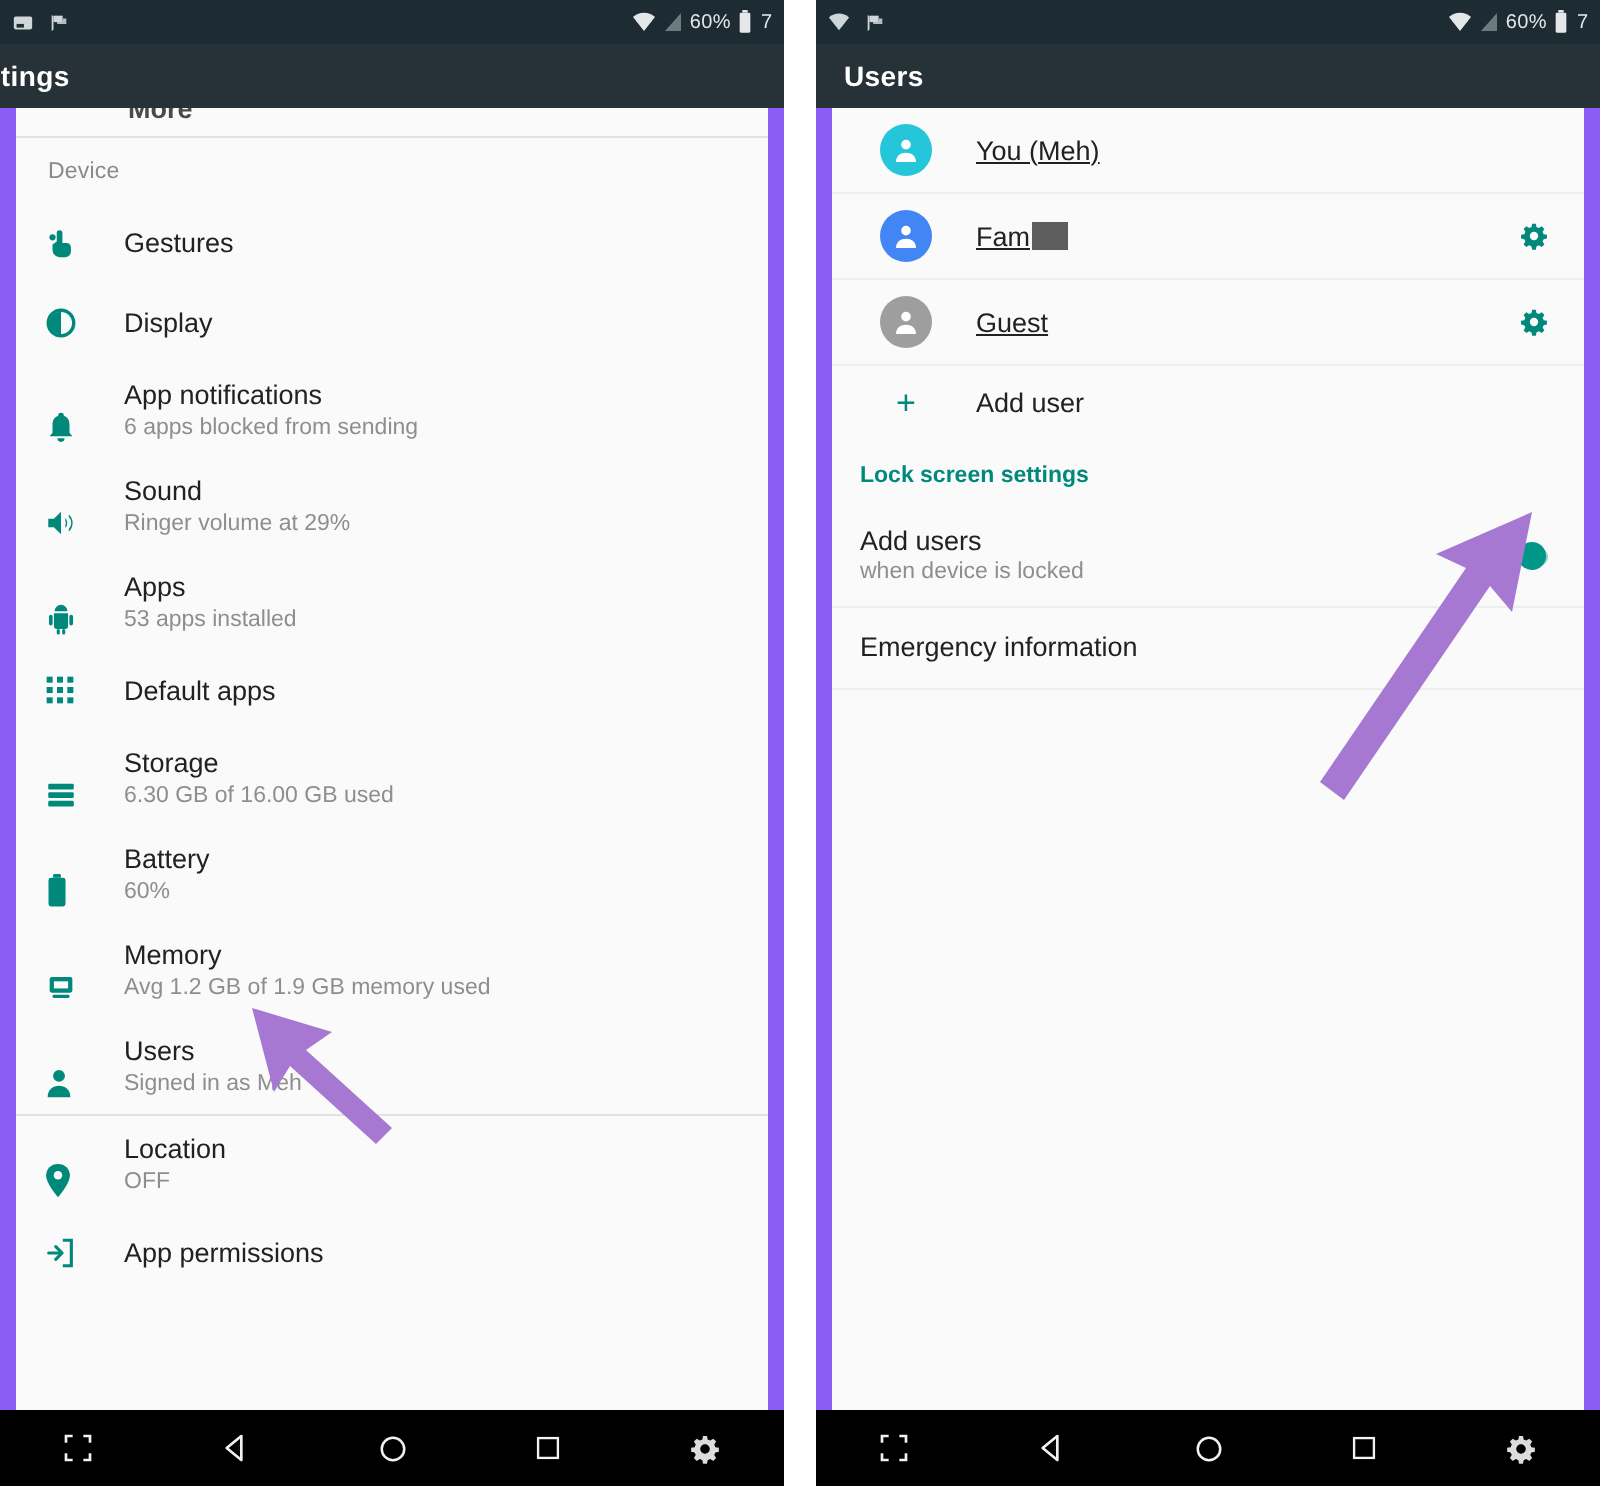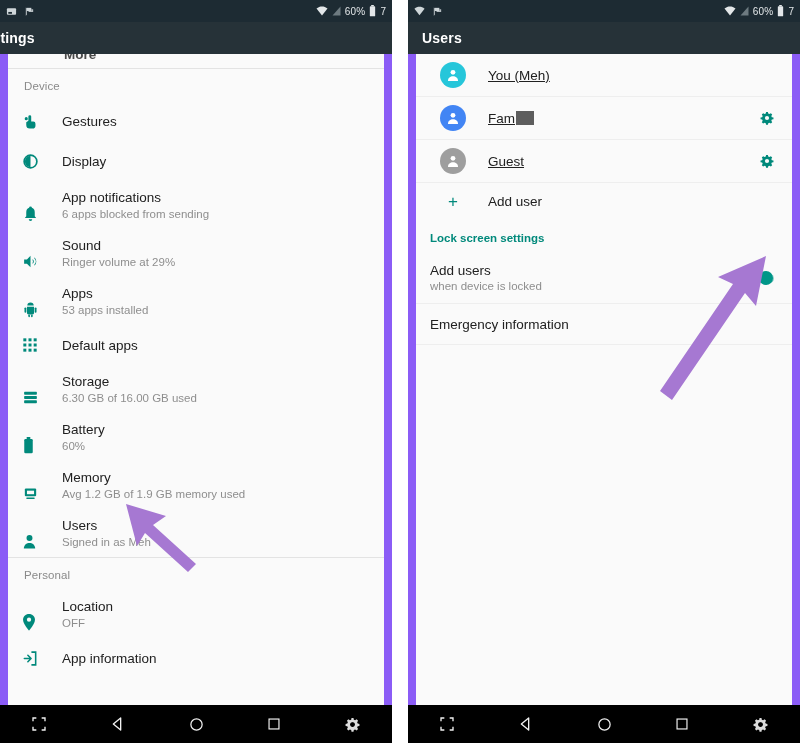--- a/index.html
+++ b/index.html
@@ -451,21 +451,20 @@
               <path d="M2 22 C2 16.5 6 14 10 14 C14 14 18 16.5 18 22 Z"></path>
             </svg>
           </div>
           <div class="row-text">
             <div class="row-title">Users</div>
             <div class="row-sub">Signed in as Meh</div>
           </div>
         </div>
 
         <div class="divider"></div>
-        <div class="section-head">Personal</div>
 
         <div class="row">
           <div class="row-icon">
             <svg width="14" height="17" viewBox="0 0 18 24" fill="#00897b">
               <path d="M9 0 C4 0 0.6 3.4 0.6 8.2 C0.6 14 9 23.5 9 23.5 C9 23.5 17.4 14 17.4 8.2 C17.4 3.4 14 0 9 0 Z"></path>
               <circle cx="9" cy="8" r="3" fill="#fafafa"></circle>
             </svg>
           </div>
           <div class="row-text">
             <div class="row-title">Location</div>
@@ -475,21 +474,21 @@
 
 
         <div class="row single">
           <div class="row-icon">
             <svg width="16" height="17" viewBox="0 0 22 24" fill="none" stroke="#00897b" stroke-width="2.2">
               <path d="M13 3 L19 3 L19 21 L13 21"></path>
               <path d="M3 12 L12 12 M8 7.5 L12.5 12 L8 16.5" stroke-linecap="round" stroke-linejoin="round"></path>
             </svg>
           </div>
           <div class="row-text">
-            <div class="row-title">App information</div>
+            <div class="row-title">App permissions</div>
           </div>
         </div>
 
       </div>
     </div>
 
     <div class="navbar">
       <div class="nav-btn">
         <svg width="16" height="16" viewBox="0 0 24 24" fill="none" stroke="#f2f2f2" stroke-width="2">
           <path d="M3 8 L3 3 L8 3 M16 3 L21 3 L21 8 M21 16 L21 21 L16 21 M8 21 L3 21 L3 16"></path>

